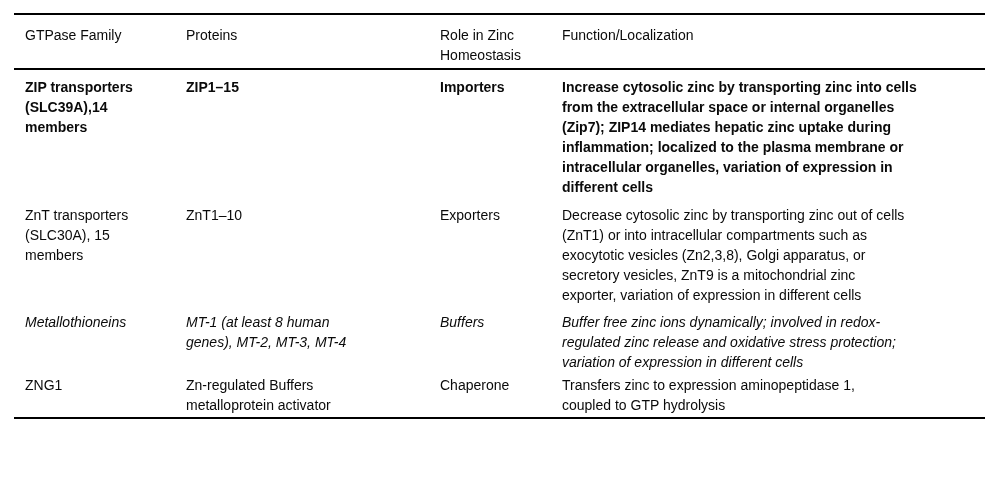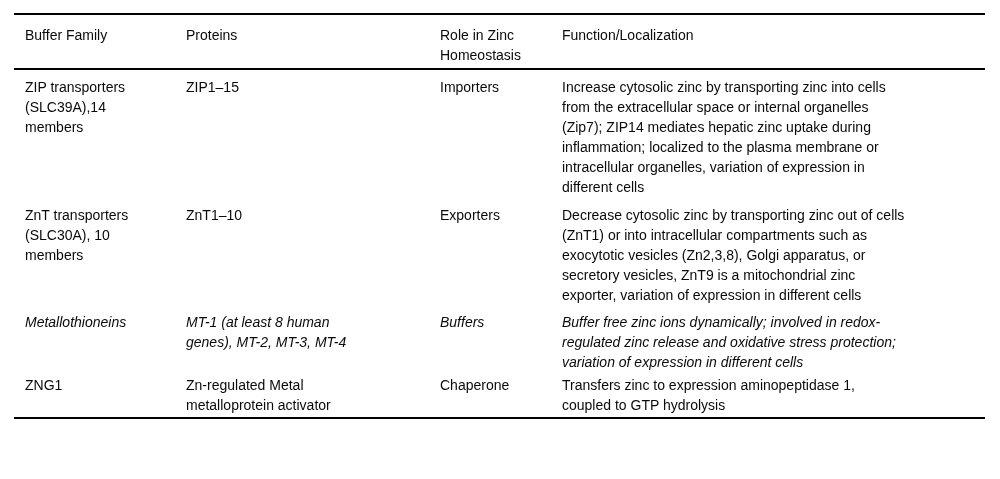--- a/index.html
+++ b/index.html
@@ -45,42 +45,42 @@
     white-space: pre-line;
     border-bottom: 2px solid #000;
   }
   tbody td {
     vertical-align: top;
     padding: 0 10px 0 0;
     white-space: pre-line;
   }
   th:first-child, td:first-child { padding-left: 11px; }
   th:last-child, td:last-child { padding-right: 2px; margin-left: 44px; }
-  tbody tr:first-child td { padding-top: 7px; }
+  tbody tr:first-child td { padding-top: 7px; font-weight: bold; }
   tbody tr:nth-child(1) td { padding-bottom: 8px; }
   tbody tr:nth-child(2) td { padding-bottom: 7px; }
   tbody tr:nth-child(3) td { padding-bottom: 3px; font-style: italic; }
   tbody tr:nth-child(4) td { padding-bottom: 2px; }
   tbody tr:nth-child(5) td { padding-bottom: 5px; }
 </style>
 </head>
 <body>
 
 <div class="page">
   <div class="table-wrap">
     <table class="protein-table">
       <colgroup>
         <col class="c1">
           <col class="c2">
           <col class="c3">
           <col class="c4">
       </colgroup>
       <thead>
         <tr>
-          <th>Buffer Family</th>
+          <th>GTPase Family</th>
           <th>Proteins</th>
           <th>Role in Zinc
 Homeostasis</th>
           <th>Function/Localization</th>
         </tr>
       </thead>
       <tbody>
         <tr>
           <td>ZIP transporters
 (SLC39A),14
@@ -89,42 +89,42 @@
           <td>Importers</td>
           <td>Increase cytosolic zinc by transporting zinc into cells
 from the extracellular space or internal organelles
 (Zip7); ZIP14 mediates hepatic zinc uptake during
 inflammation; localized to the plasma membrane or
 intracellular organelles, variation of expression in
 different cells</td>
         </tr>
         <tr>
           <td>ZnT transporters
-(SLC30A), 10
+(SLC30A), 15
 members</td>
           <td>ZnT1–10</td>
           <td>Exporters</td>
           <td>Decrease cytosolic zinc by transporting zinc out of cells
 (ZnT1) or into intracellular compartments such as
 exocytotic vesicles (Zn2,3,8), Golgi apparatus, or
 secretory vesicles, ZnT9 is a mitochondrial zinc
 exporter, variation of expression in different cells</td>
         </tr>
         <tr>
           <td>Metallothioneins</td>
           <td>MT-1 (at least 8 human
 genes), MT-2, MT-3, MT-4</td>
           <td>Buffers</td>
           <td>Buffer free zinc ions dynamically; involved in redox-
 regulated zinc release and oxidative stress protection;
 variation of expression in different cells</td>
         </tr>
         <tr>
           <td>ZNG1</td>
-          <td>Zn-regulated Metal
+          <td>Zn-regulated Buffers
 metalloprotein activator</td>
           <td>Chaperone</td>
           <td>Transfers zinc to expression aminopeptidase 1,
 coupled to GTP hydrolysis</td>
         </tr>
       </tbody>
     </table>
   </div>
 </div>
 

